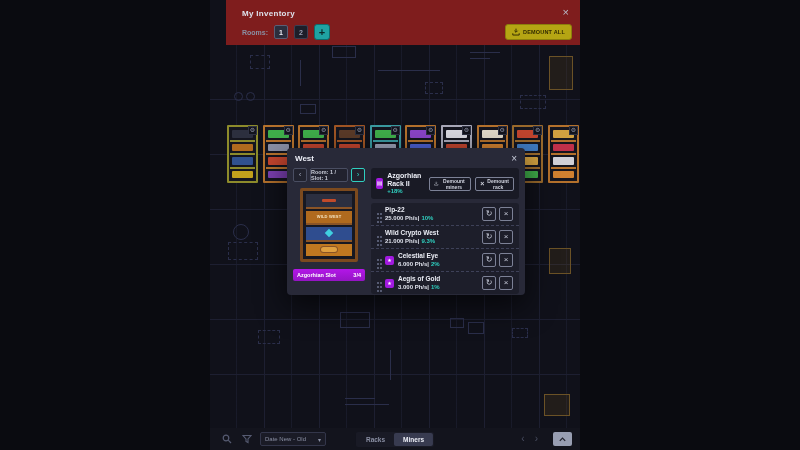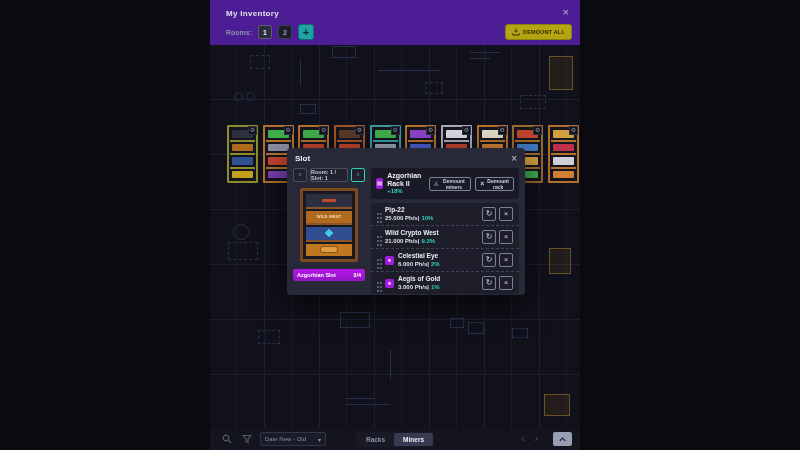--- a/index.html
+++ b/index.html
@@ -18,21 +18,21 @@
       repeating-linear-gradient(to right, transparent 0 26px, rgba(40,44,70,.35) 26px 27px, transparent 27px 55px);
   }
   .bp { position:absolute; border:1px solid #2a2e4a; }
   .bp.dash { border-style:dashed; }
   .bp.tan  { border-color:#6b5226; background:rgba(128,94,34,.16); }
   .bp.line { border:none; background:#2a2e4a; height:1px; }
   .bp.vline{ border:none; background:#2a2e4a; width:1px; }
   .bp.circle { border-radius:50%; }
 
   
-  .panel-head { position:absolute; left:0; top:0; right:0; height:45px; background:#4c1d95; z-index:3; }
+  .panel-head { position:absolute; left:16px; top:0; right:0; height:45px; background:#7f1d1d; z-index:3; }
   .win-title { position:absolute; left:16px; top:9px; font-size:8px; font-weight:bold; color:#dfe2ec; letter-spacing:.3px; }
   .win-close { position:absolute; right:11px; top:7px; background:none; border:none; color:#b9bdcb;
                font-size:11px; line-height:11px; cursor:pointer; }
   .rooms-row { position:absolute; left:16px; top:24px; display:flex; align-items:center; gap:6px; }
   .rooms-label { font-size:7px; color:#8a8fa3; font-weight:bold; }
   .room-btn { width:14px; height:14px; background:#1d1e29; border:1px solid #3c3f52; border-radius:2px;
               color:#9ba0b4; font-size:7px; font-weight:bold; cursor:pointer; }
   .room-btn.active { background:#2c2e3d; border-color:#5a5e75; color:#eceef6; }
   .add-room { width:16px; height:16px; background:#1fa3a3; border:1px solid #0d6d6d; border-radius:3px;
               color:#0b2a2a; font-size:11px; line-height:11px; font-weight:bold; cursor:pointer; }
@@ -258,21 +258,21 @@
         <div class="shelf" style="--c:var(--s1)"></div>
         <div class="shelf" style="--c:var(--s2)"></div>
         <div class="shelf" style="--c:var(--s3)"></div>
         <div class="shelf" style="--c:var(--s4)"></div>
       </div>
 
   </div>
 
   <div class="modal">
     <div class="modal-head">
-      <span class="modal-title">Slot</span>
+      <span class="modal-title">West</span>
       <button class="modal-close">×</button>
     </div>
     <div class="modal-body">
       <div class="mleft">
         <div class="nav-row">
           <button class="nav-btn">‹</button>
           <div class="nav-label">Room: 1 / Slot: 1</div>
           <button class="nav-btn next">›</button>
         </div>
         <div class="preview">

